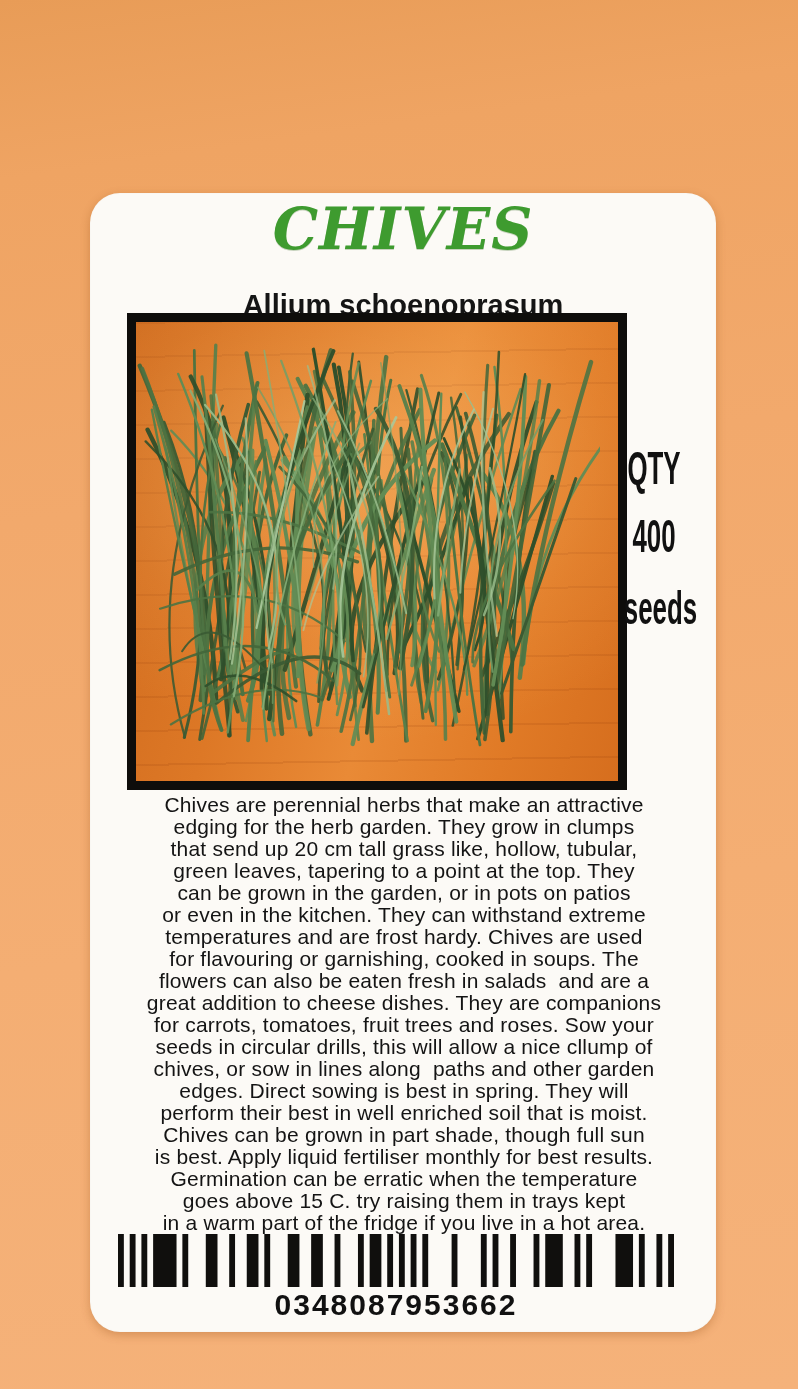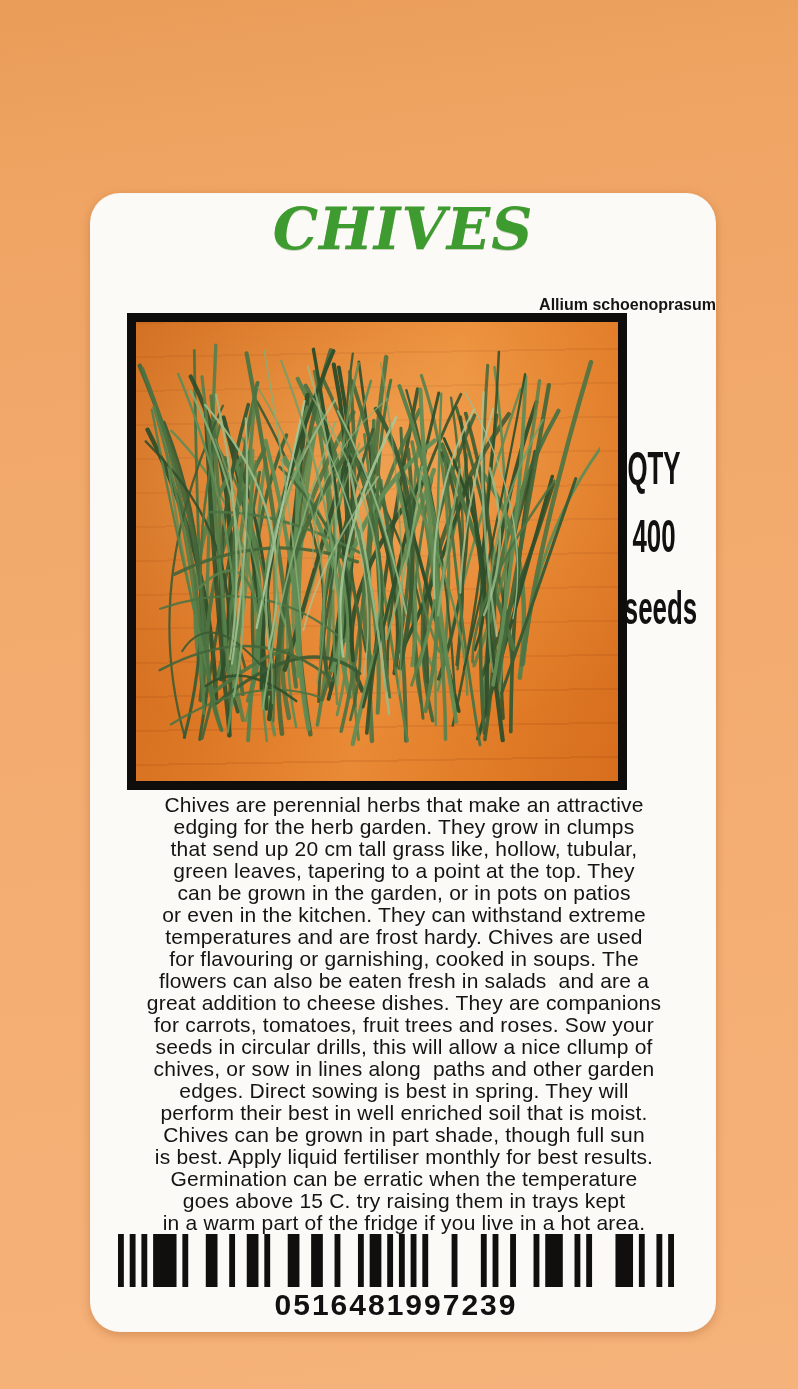--- a/index.html
+++ b/index.html
@@ -17,22 +17,22 @@
     position:absolute;top:4px;left:0;right:0;text-align:center;
     font-family:"DejaVu Serif",serif;font-style:italic;font-weight:bold;
     font-size:57px;line-height:64px;color:#3e9b2f;letter-spacing:1px;
     text-shadow:0 1px 0 rgba(40,90,20,.25);
   }
   .subtitle{
     position:absolute;top:62px;left:0;right:0;text-align:center;
     font-weight:bold;font-size:45px;line-height:50px;color:#121212;letter-spacing:0px;
   }
   .botanical{
-    position:absolute;top:99px;left:0;right:0;text-align:right;
-    font-weight:bold;font-size:16px;line-height:26px;color:#151515;
+    position:absolute;top:99px;left:0;right:0;text-align:center;
+    font-weight:bold;font-size:29px;line-height:26px;color:#151515;
   }
   .photo-frame{
     position:absolute;left:37px;top:120px;width:482px;height:459px;
     border:9px solid #0e0d0b;background:#e07b28;z-index:2;
   }
   .photo-inner{
     position:absolute;inset:0;overflow:hidden;
     background:
       radial-gradient(ellipse 120% 85% at 46% 32%, rgba(255,205,130,.40) 0%, rgba(255,190,110,.12) 45%, rgba(0,0,0,0) 70%),
       repeating-linear-gradient(179deg, rgba(130,45,0,.12) 0px 2px, rgba(0,0,0,0) 2px 34px),
@@ -302,16 +302,16 @@
         <rect x="392.13" y="0" width="5.85" height="53" fill="#100f0d"></rect>
         <rect x="415.54" y="0" width="5.85" height="53" fill="#100f0d"></rect>
         <rect x="427.24" y="0" width="17.56" height="53" fill="#100f0d"></rect>
         <rect x="456.51" y="0" width="5.85" height="53" fill="#100f0d"></rect>
         <rect x="468.21" y="0" width="5.85" height="53" fill="#100f0d"></rect>
         <rect x="497.47" y="0" width="17.56" height="53" fill="#100f0d"></rect>
         <rect x="520.88" y="0" width="5.85" height="53" fill="#100f0d"></rect>
         <rect x="538.44" y="0" width="5.85" height="53" fill="#100f0d"></rect>
         <rect x="550.15" y="0" width="5.85" height="53" fill="#100f0d"></rect>
       </svg>
-    <div class="barcode-number">0516481997239</div>
+    <div class="barcode-number">0348087953662</div>
   </div>
 
 </div>
 
 </body></html>

